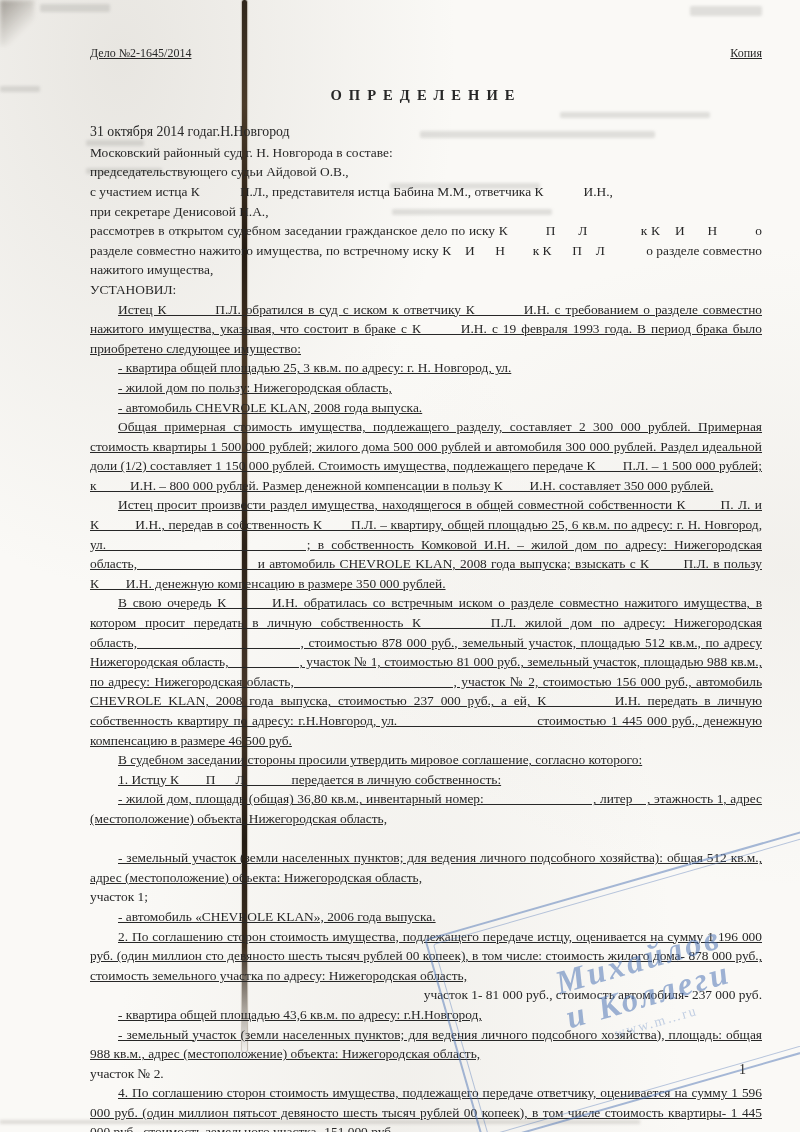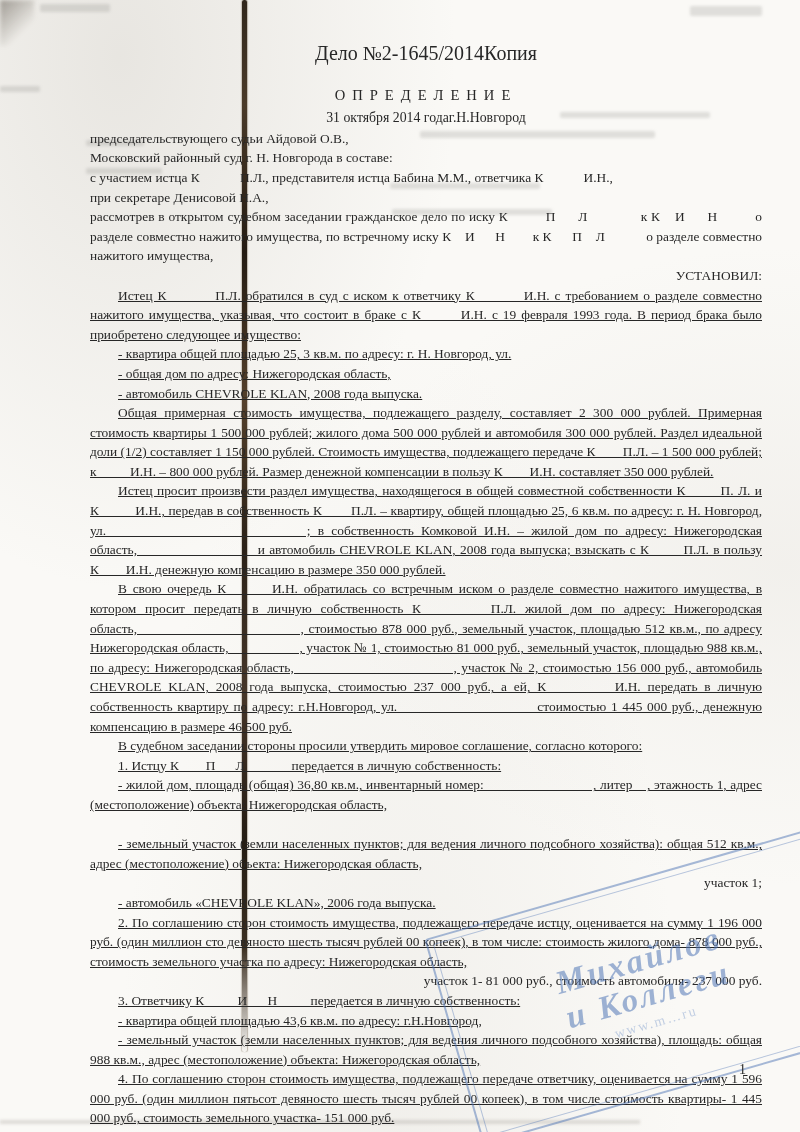--- a/index.html
+++ b/index.html
@@ -14,27 +14,27 @@
     background:
       radial-gradient(ellipse at 15% 5%, rgba(190,185,176,0.30), transparent 35%),
       radial-gradient(ellipse at 98% 50%, rgba(205,200,192,0.18), transparent 40%),
       radial-gradient(ellipse at 50% 100%, rgba(205,201,193,0.20), transparent 50%),
       #faf9f6;
   }
   .content{
     position:absolute;left:90px;top:44px;width:672px;
     font-size:13.4px;line-height:19.6px;
   }
-  .header-row{display:flex;justify-content:center;align-items:baseline;font-size:20px;}
-  .doc-title{text-align:center;font-weight:normal;font-size:14.6px;letter-spacing:0.48em;margin-top:22px;}
-  .dateline{display:flex;justify-content:center;margin-top:3px;font-size:13.8px;}
+  .header-row{display:flex;justify-content:space-between;align-items:baseline;font-size:12px;text-decoration:underline;}
+  .doc-title{text-align:center;font-weight:bold;font-size:14.6px;letter-spacing:0.48em;margin-top:22px;}
+  .dateline{display:flex;justify-content:flex-start;margin-top:17px;font-size:13.8px;}
   .paras{margin-top:1px;}
   p.para{margin:0;text-align:justify;}
   p.para.indent{text-indent:28px;text-decoration:underline;}
-  p.para.center{text-align:right;text-indent:0;}
+  p.para.center{text-align:left;text-indent:0;}
   p.para.right{text-align:right;text-indent:0;}
   p.para.left{text-align:left;}
   p.para.blank{height:19.6px;}
   
   .binding{
     position:absolute;left:242px;top:0;width:5px;height:1052px;
     background:linear-gradient(180deg,
       #31271c 0%, #4a3a29 10%, #241b12 24%, #54402b 38%,
       #2b2117 52%, #463629 66%, #241c13 80%, #3b2e20 90%,
       rgba(59,46,32,0) 100%);
@@ -95,45 +95,45 @@
     </div>
 
     <div class="doc-title">ОПРЕДЕЛЕНИЕ</div>
 
     <div class="dateline">
       <span>31 октября 2014 года</span>
       <span>г.Н.Новгород</span>
     </div>
 
     <div class="paras">
+        <p class="para left">Московский районный суд г. Н. Новгорода в составе:</p>
         <p class="para left">председательствующего судьи Айдовой О.В.,</p>
-        <p class="para left">Московский районный суд г. Н. Новгорода в составе:</p>
         <p class="para left">с участием истца К&nbsp;&nbsp;&nbsp;&nbsp;&nbsp;&nbsp;&nbsp;&nbsp;&nbsp;&nbsp;&nbsp;&nbsp;П.Л., представителя истца Бабина М.М., ответчика К&nbsp;&nbsp;&nbsp;&nbsp;&nbsp;&nbsp;&nbsp;&nbsp;&nbsp;&nbsp;&nbsp;&nbsp;И.Н.,</p>
         <p class="para left">при секретаре Денисовой Н.А.,</p>
         <p class="para ">рассмотрев в открытом судебном заседании гражданское дело по иску К&nbsp;&nbsp;&nbsp;&nbsp;&nbsp;&nbsp;&nbsp;&nbsp;&nbsp;&nbsp;П&nbsp;&nbsp;&nbsp;&nbsp;&nbsp;&nbsp;Л&nbsp;&nbsp;&nbsp;&nbsp;&nbsp;&nbsp;&nbsp;&nbsp;&nbsp;&nbsp;&nbsp;&nbsp;&nbsp;&nbsp;к К&nbsp;&nbsp;&nbsp;&nbsp;И&nbsp;&nbsp;&nbsp;&nbsp;&nbsp;&nbsp;Н&nbsp;&nbsp;&nbsp;&nbsp;&nbsp;&nbsp;&nbsp;&nbsp;&nbsp;&nbsp;о разделе совместно нажитого имущества, по встречному иску К&nbsp;&nbsp;&nbsp;&nbsp;И&nbsp;&nbsp;&nbsp;&nbsp;&nbsp;&nbsp;Н&nbsp;&nbsp;&nbsp;&nbsp;&nbsp;&nbsp;&nbsp;&nbsp;к К&nbsp;&nbsp;&nbsp;&nbsp;&nbsp;&nbsp;П&nbsp;&nbsp;&nbsp;&nbsp;Л&nbsp;&nbsp;&nbsp;&nbsp;&nbsp;&nbsp;&nbsp;&nbsp;&nbsp;&nbsp;&nbsp;&nbsp;о разделе совместно нажитого имущества,</p>
         <p class="para center">УСТАНОВИЛ:</p>
         <p class="para indent">Истец К&nbsp;&nbsp;&nbsp;&nbsp;&nbsp;&nbsp;&nbsp;&nbsp;&nbsp;&nbsp;П.Л.  обратился в суд с иском к ответчику К&nbsp;&nbsp;&nbsp;&nbsp;&nbsp;&nbsp;&nbsp;&nbsp;&nbsp;&nbsp;И.Н. с требованием о разделе совместно нажитого имущества, указывая, что состоит в браке с К&nbsp;&nbsp;&nbsp;&nbsp;&nbsp;&nbsp;&nbsp;&nbsp;И.Н. с 19 февраля 1993 года. В период брака было приобретено следующее имущество:</p>
         <p class="para indent left">- квартира общей площадью 25, 3 кв.м. по адресу: г. Н. Новгород, ул.</p>
-        <p class="para indent left">- общая дом по адресу: Нижегородская область,</p>
+        <p class="para indent left">- жилой дом по пользу: Нижегородская область,</p>
         <p class="para indent left">- автомобиль CHEVROLE KLAN, 2008 года выпуска.</p>
         <p class="para indent">Общая примерная стоимость имущества, подлежащего разделу, составляет 2 300 000 рублей. Примерная стоимость квартиры 1 500 000 рублей; жилого дома 500 000 рублей и автомобиля 300 000 рублей. Раздел идеальной доли  (1/2) составляет 1 150 000 рублей. Стоимость имущества, подлежащего передаче К&nbsp;&nbsp;&nbsp;&nbsp;&nbsp;&nbsp;&nbsp;&nbsp;П.Л. – 1 500 000 рублей; к&nbsp;&nbsp;&nbsp;&nbsp;&nbsp;&nbsp;&nbsp;&nbsp;&nbsp;&nbsp;И.Н. – 800 000 рублей. Размер денежной компенсации в пользу К&nbsp;&nbsp;&nbsp;&nbsp;&nbsp;&nbsp;&nbsp;&nbsp;И.Н. составляет 350 000 рублей.</p>
         <p class="para indent">Истец просит  произвести раздел имущества, находящегося в общей совместной собственности К&nbsp;&nbsp;&nbsp;&nbsp;&nbsp;&nbsp;&nbsp;&nbsp;П. Л. и К&nbsp;&nbsp;&nbsp;&nbsp;&nbsp;&nbsp;&nbsp;&nbsp;&nbsp;&nbsp;И.Н., передав в собственность К&nbsp;&nbsp;&nbsp;&nbsp;&nbsp;&nbsp;&nbsp;&nbsp;П.Л. – квартиру, общей площадью 25, 6 кв.м. по адресу: г. Н. Новгород, ул.&nbsp;&nbsp;&nbsp;&nbsp;&nbsp;&nbsp;&nbsp;&nbsp;&nbsp;&nbsp;&nbsp;&nbsp;&nbsp;&nbsp;&nbsp;&nbsp;&nbsp;&nbsp;&nbsp;&nbsp;&nbsp;&nbsp;&nbsp;&nbsp;&nbsp;&nbsp;&nbsp;&nbsp;; в собственность Комковой И.Н. – жилой дом  по адресу: Нижегородская область,&nbsp;&nbsp;&nbsp;&nbsp;&nbsp;&nbsp;&nbsp;&nbsp;&nbsp;&nbsp;&nbsp;&nbsp;&nbsp;&nbsp;&nbsp;&nbsp;&nbsp;&nbsp;&nbsp;&nbsp;&nbsp;&nbsp;&nbsp;&nbsp;&nbsp;&nbsp;&nbsp;&nbsp;и автомобиль CHEVROLE KLAN, 2008 года выпуска; взыскать с  К&nbsp;&nbsp;&nbsp;&nbsp;&nbsp;&nbsp;&nbsp;&nbsp;П.Л. в пользу К&nbsp;&nbsp;&nbsp;&nbsp;&nbsp;&nbsp;&nbsp;&nbsp;И.Н. денежную компенсацию в размере 350 000 рублей.</p>
         <p class="para indent">В свою очередь К&nbsp;&nbsp;&nbsp;&nbsp;&nbsp;&nbsp;&nbsp;&nbsp;И.Н. обратилась со встречным иском о разделе совместно нажитого имущества, в котором просит передать в личную собственность К&nbsp;&nbsp;&nbsp;&nbsp;&nbsp;&nbsp;&nbsp;&nbsp;П.Л. жилой дом по адресу: Нижегородская область,&nbsp;&nbsp;&nbsp;&nbsp;&nbsp;&nbsp;&nbsp;&nbsp;&nbsp;&nbsp;&nbsp;&nbsp;&nbsp;&nbsp;&nbsp;&nbsp;&nbsp;&nbsp;&nbsp;&nbsp;&nbsp;&nbsp;&nbsp;&nbsp;&nbsp;&nbsp;&nbsp;&nbsp;&nbsp;&nbsp;&nbsp;&nbsp;&nbsp;&nbsp;&nbsp;&nbsp;, стоимостью 878 000 руб., земельный участок, площадью 512 кв.м., по адресу Нижегородская область,&nbsp;&nbsp;&nbsp;&nbsp;&nbsp;&nbsp;&nbsp;&nbsp;&nbsp;&nbsp;&nbsp;&nbsp;&nbsp;&nbsp;&nbsp;&nbsp;&nbsp;&nbsp;&nbsp;&nbsp;, участок № 1, стоимостью 81 000 руб., земельный участок, площадью 988 кв.м., по адресу: Нижегородская область,&nbsp;&nbsp;&nbsp;&nbsp;&nbsp;&nbsp;&nbsp;&nbsp;&nbsp;&nbsp;&nbsp;&nbsp;&nbsp;&nbsp;&nbsp;&nbsp;&nbsp;&nbsp;&nbsp;&nbsp;&nbsp;&nbsp;&nbsp;&nbsp;&nbsp;&nbsp;&nbsp;&nbsp;&nbsp;&nbsp;&nbsp;&nbsp;&nbsp;&nbsp;&nbsp;&nbsp;, участок № 2, стоимостью 156 000 руб., автомобиль CHEVROLE KLAN, 2008 года выпуска, стоимостью 237 000 руб., а ей, К&nbsp;&nbsp;&nbsp;&nbsp;&nbsp;&nbsp;&nbsp;&nbsp;&nbsp;&nbsp;И.Н. передать в личную собственность квартиру по адресу: г.Н.Новгород, ул.&nbsp;&nbsp;&nbsp;&nbsp;&nbsp;&nbsp;&nbsp;&nbsp;&nbsp;&nbsp;&nbsp;&nbsp;&nbsp;&nbsp;&nbsp;&nbsp;&nbsp;&nbsp;&nbsp;&nbsp;&nbsp;&nbsp;&nbsp;&nbsp;&nbsp;&nbsp;&nbsp;&nbsp;&nbsp;&nbsp;стоимостью 1 445 000 руб., денежную компенсацию в размере 46 500 руб.</p>
         <p class="para indent left">В судебном заседании стороны просили утвердить мировое соглашение, согласно которого:</p>
         <p class="para indent left">1. Истцу К&nbsp;&nbsp;&nbsp;&nbsp;&nbsp;&nbsp;&nbsp;&nbsp;П&nbsp;&nbsp;&nbsp;&nbsp;&nbsp;&nbsp;Л&nbsp;&nbsp;&nbsp;&nbsp;&nbsp;&nbsp;&nbsp;&nbsp;&nbsp;&nbsp;&nbsp;&nbsp;&nbsp;&nbsp;передается в личную собственность:</p>
         <p class="para indent">- жилой дом, площадь (общая) 36,80 кв.м., инвентарный номер:&nbsp;&nbsp;&nbsp;&nbsp;&nbsp;&nbsp;&nbsp;&nbsp;&nbsp;&nbsp;&nbsp;&nbsp;&nbsp;&nbsp;&nbsp;&nbsp;&nbsp;&nbsp;&nbsp;&nbsp;&nbsp;&nbsp;&nbsp;&nbsp;&nbsp;&nbsp;&nbsp;&nbsp;&nbsp;&nbsp;, литер&nbsp;&nbsp;&nbsp;&nbsp;, этажность 1, адрес (местоположение) объекта: Нижегородская область,</p>
         <p class="para blank"></p>
         <p class="para indent">- земельный участок (земли населенных пунктов; для ведения личного подсобного хозяйства): общая 512 кв.м., адрес (местоположение) объекта: Нижегородская область,</p>
         <p class="para center">участок 1;</p>
         <p class="para indent left">- автомобиль «CHEVROLE KLAN», 2006 года выпуска.</p>
         <p class="para indent">2. По соглашению сторон стоимость имущества, подлежащего передаче истцу, оценивается на сумму 1 196 000 руб. (один миллион сто девяносто шесть тысяч рублей 00 копеек), в том числе: стоимость жилого дома- 878 000 руб., стоимость земельного участка по адресу: Нижегородская область,</p>
         <p class="para right">участок 1- 81 000 руб., стоимость автомобиля- 237 000 руб.</p>
-        <p class="para indent left">3. Ответчику К&nbsp;&nbsp;&nbsp;&nbsp;&nbsp;&nbsp;&nbsp;&nbsp;&nbsp;&nbsp;И&nbsp;&nbsp;&nbsp;&nbsp;&nbsp;&nbsp;Н&nbsp;&nbsp;&nbsp;&nbsp;&nbsp;&nbsp;&nbsp;&nbsp;&nbsp;&nbsp;передается в личную собственность:</p>
         <p class="para indent left">- квартира общей площадью 43,6 кв.м. по адресу: г.Н.Новгород,</p>
         <p class="para indent">- земельный участок (земли населенных пунктов; для ведения личного подсобного хозяйства), площадь: общая 988 кв.м., адрес (местоположение) объекта: Нижегородская область,</p>
+        <p class="para center">участок № 2.</p>
         <p class="para indent">4. По соглашению сторон стоимость имущества, подлежащего передаче ответчику, оценивается на сумму 1 596 000 руб. (один миллион пятьсот девяносто шесть тысяч рублей 00 копеек), в том числе стоимость квартиры- 1 445 000 руб., стоимость земельного участка- 151 000 руб.</p>
       </div>
   </div>
 
   <div class="stamp">
     <div class="stamp-inner">
       <div class="stamp-big">Михайлов</div>
       <div class="stamp-big">и Коллеги</div>
       <div class="stamp-small">www.m…ru</div>
     </div>

